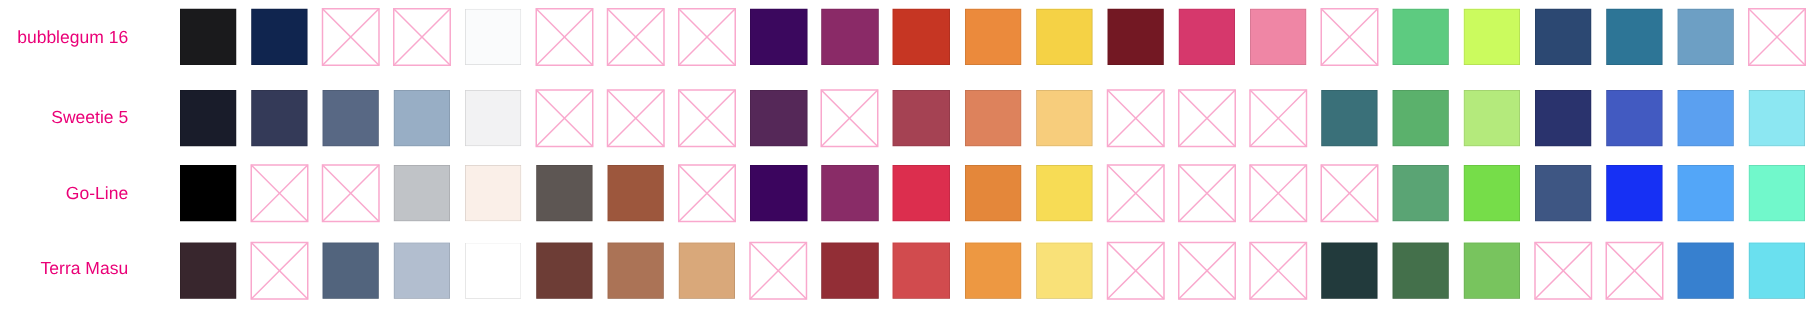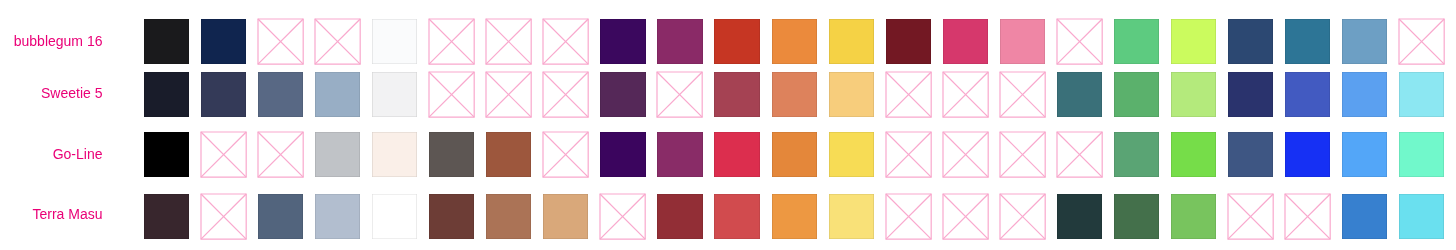--- a/index.html
+++ b/index.html
@@ -20,21 +20,21 @@
   .cell { position:absolute; top:0; width:45.2px; height:45.2px; }
   .cell.filled { box-shadow: inset 0 0 0 0.6px rgba(0,0,0,0.13); }
   .cell.missing { background:#ffffff; }
   .xmark { width:45.2px; height:45.2px; display:block; overflow:visible; }
   .xmark path { fill:none; stroke:#f9a8cd; stroke-width:1.2; }
 </style>
 </head>
 <body>
 
 <div class="table">
-   <div class="prow" style="top:19px">
+   <div class="prow" style="top:7px">
     <div class="plabel" style="top:15.4px">bubblegum 16</div>
     <div class="pcells">
      <div class="cell filled" style="left: 0px; background-color: rgb(26, 26, 28);"></div>
      <div class="cell filled" style="left: 57.06px; background-color: rgb(16, 37, 79);"></div>
      <div class="cell missing" style="left:114.12px">
       <svg class="xmark" viewBox="0 0 45.2 45.2" preserveAspectRatio="none">
             <path d="M0 0 H45.2 V45.2 H0 Z"></path>
             <path d="M0 0 L45.2 45.2"></path>
             <path d="M45.2 0 L0 45.2"></path>
           </svg>

